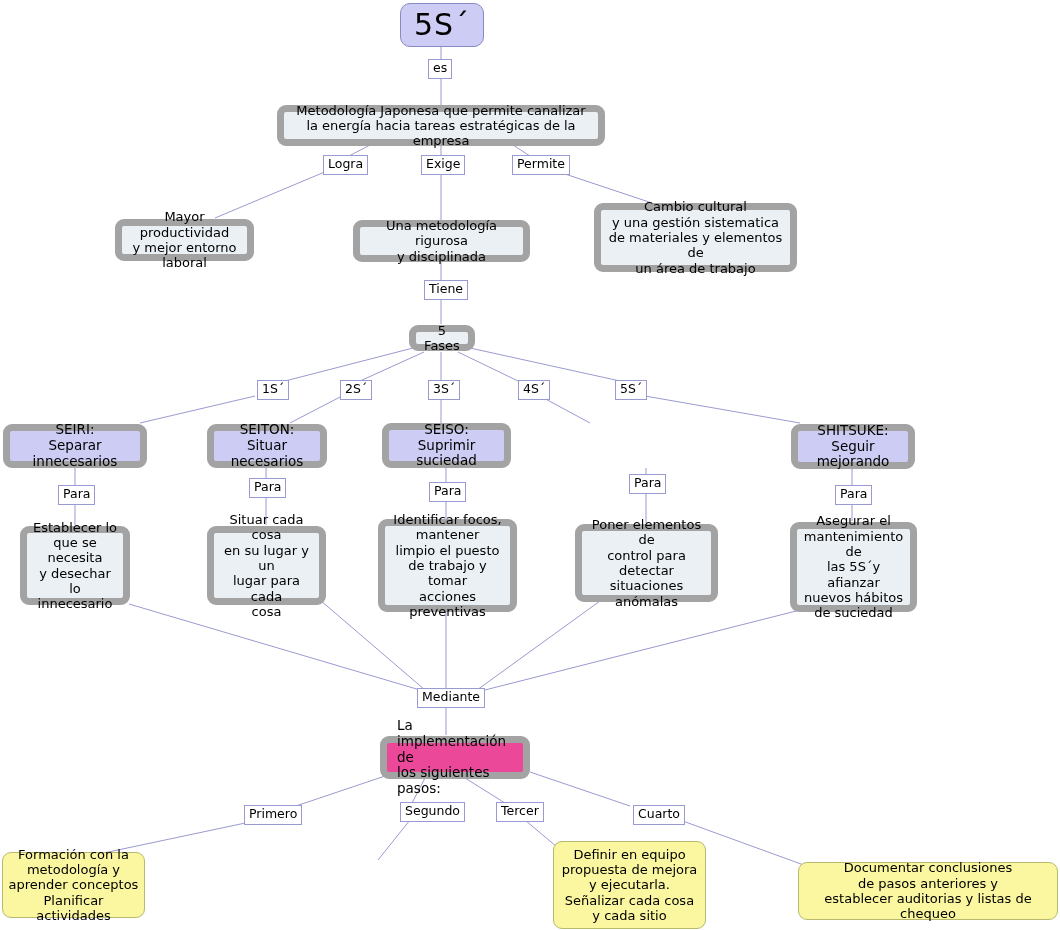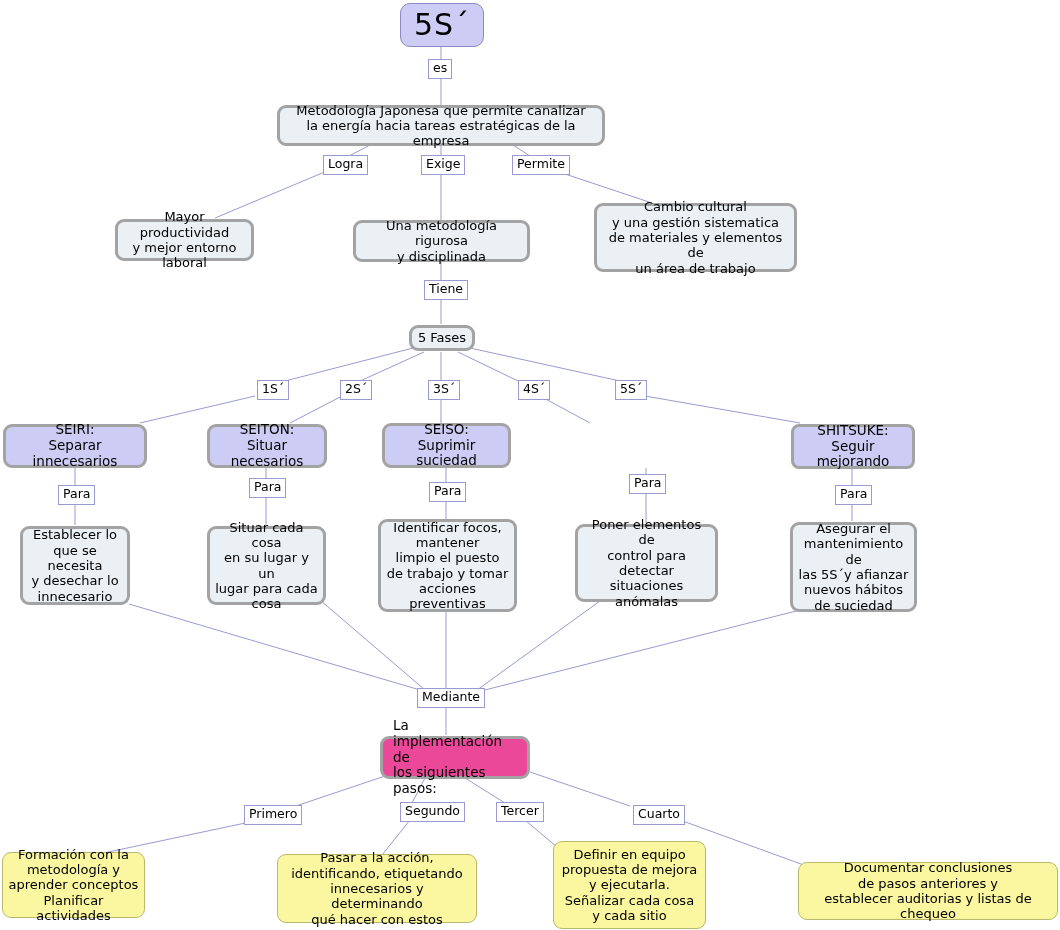--- a/index.html
+++ b/index.html
@@ -20,21 +20,21 @@
     position: absolute;
     left: 0;
     top: 0;
     width: 1060px;
     height: 930px;
     pointer-events: none;
   }
   .node {
     position: absolute;
     box-sizing: border-box;
-    border: 3px solid #a3a3a3;
+    border: 7px solid #a3a3a3;
     border-radius: 9px;
     display: flex;
     align-items: center;
     justify-content: center;
     text-align: center;
     line-height: 1.18;
     color: #000000;
     white-space: pre-line;
     padding: 2px 5px;
   }
@@ -188,21 +188,21 @@
   <div class="edge-label" style="left:428px; top:380px;">3S´</div>
   <div class="edge-label" style="left:518px; top:380px;">4S´</div>
   <div class="edge-label" style="left:615px; top:380px;">5S´</div>
 
   <div class="node phase" style="left:3px; top:424px; width:144px; height:44px;">SEIRI:
 Separar innecesarios</div>
   <div class="node phase" style="left:207px; top:424px; width:120px; height:44px;">SEITON:
 Situar necesarios</div>
   <div class="node phase" style="left:382px; top:423px; width:129px; height:45px;">SEISO:
 Suprimir suciedad</div>
-  <div class="node phase" style="left:791px; top:424px; width:124px; height:45px;border-radius:8px;">SHITSUKE:
+  <div class="node phase" style="left:791px; top:424px; width:124px; height:45px;">SHITSUKE:
 Seguir mejorando</div>
 
   <div class="edge-label" style="left:58px; top:485px;">Para</div>
   <div class="edge-label" style="left:249px; top:478px;">Para</div>
   <div class="edge-label" style="left:429px; top:482px;">Para</div>
   <div class="edge-label" style="left:629px; top:474px;">Para</div>
   <div class="edge-label" style="left:835px; top:485px;">Para</div>
 
   <div class="node info" style="left:20px; top:526px; width:110px; height:79px;">Establecer lo
 que se necesita
@@ -234,24 +234,20 @@
 
   <div class="edge-label" style="left:244px; top:805px;">Primero</div>
   <div class="edge-label" style="left:400px; top:802px;">Segundo</div>
   <div class="edge-label" style="left:496px; top:802px;">Tercer</div>
   <div class="edge-label" style="left:633px; top:805px;">Cuarto</div>
 
   <div class="node yellow" style="left:2px; top:852px; width:143px; height:66px;">Formación con la
 metodología y
 aprender conceptos
 Planificar actividades</div>
-  <div class="node yellow" style="left:277px; top:854px; width:200px; height:69px;">Pasar a la acción,
-identificando, etiquetando
-innecesarios y determinando
-qué hacer con estos</div>
   <div class="node yellow" style="left:553px; top:841px; width:153px; height:88px;">Definir en equipo
 propuesta de mejora
 y ejecutarla.
 Señalizar cada cosa
 y cada sitio</div>
   <div class="node yellow" style="left:798px; top:862px; width:260px; height:58px;">Documentar conclusiones
 de pasos anteriores y
 establecer auditorias y listas de chequeo</div>
 
 </div>

